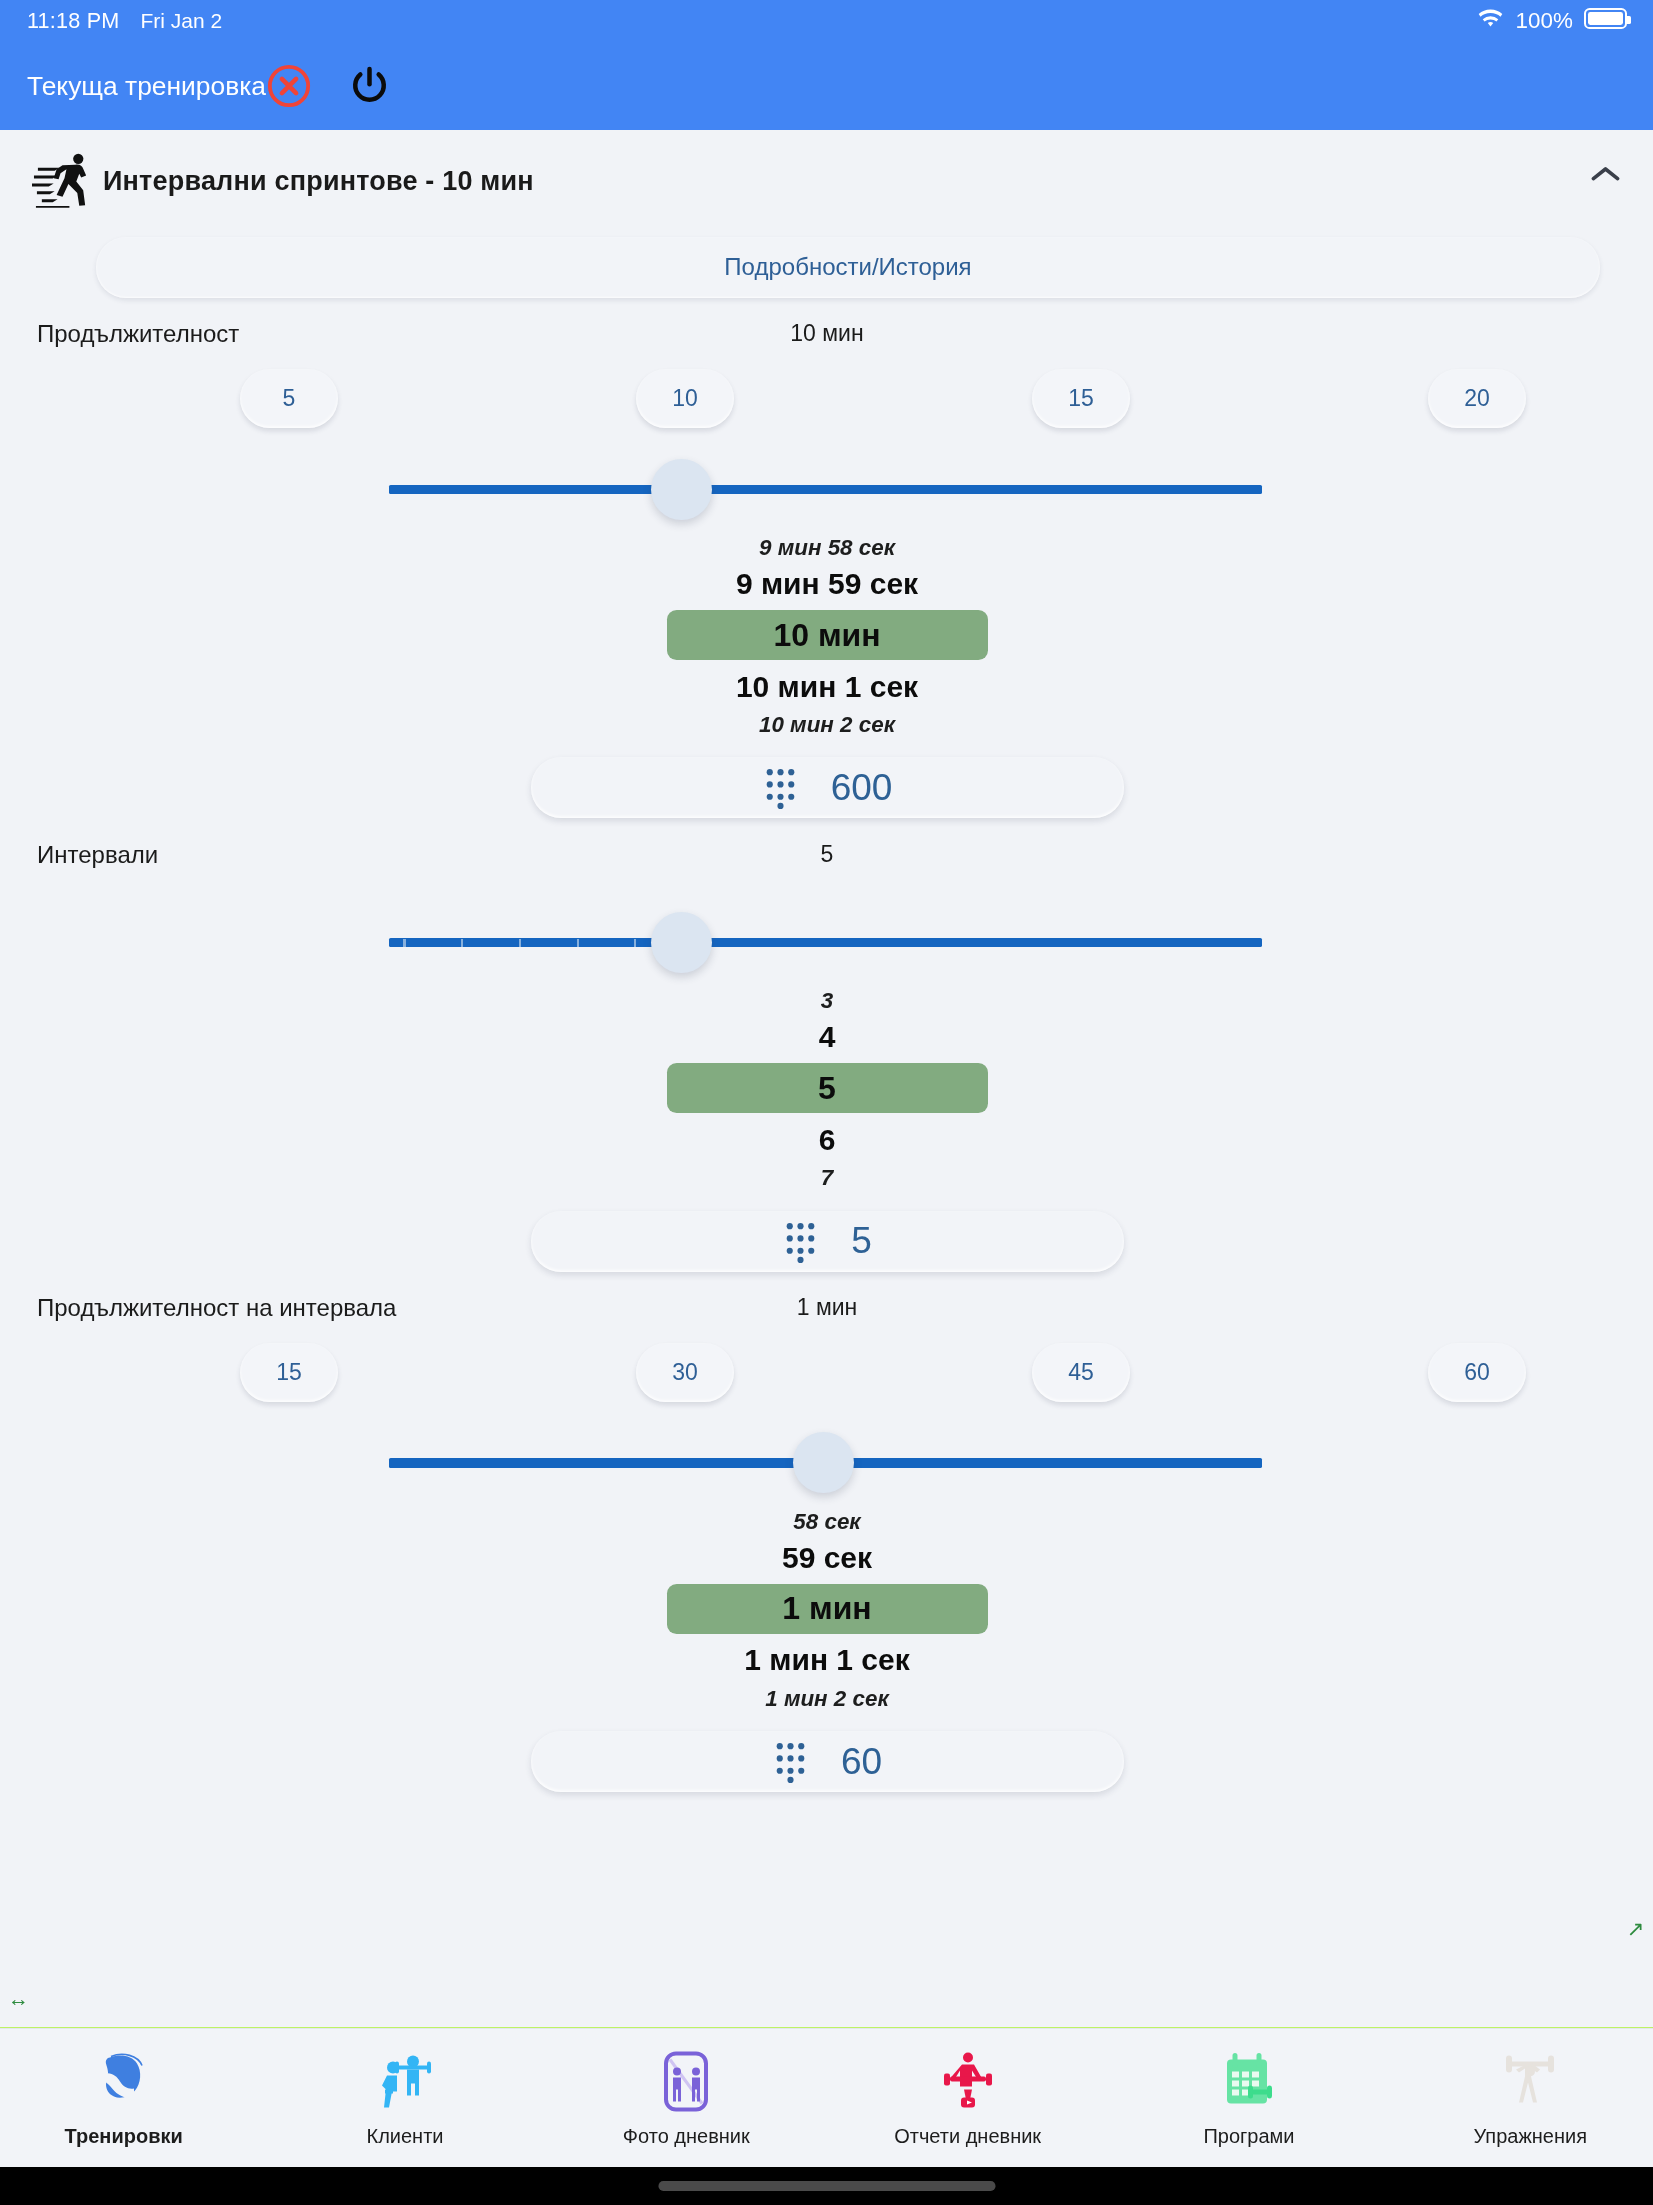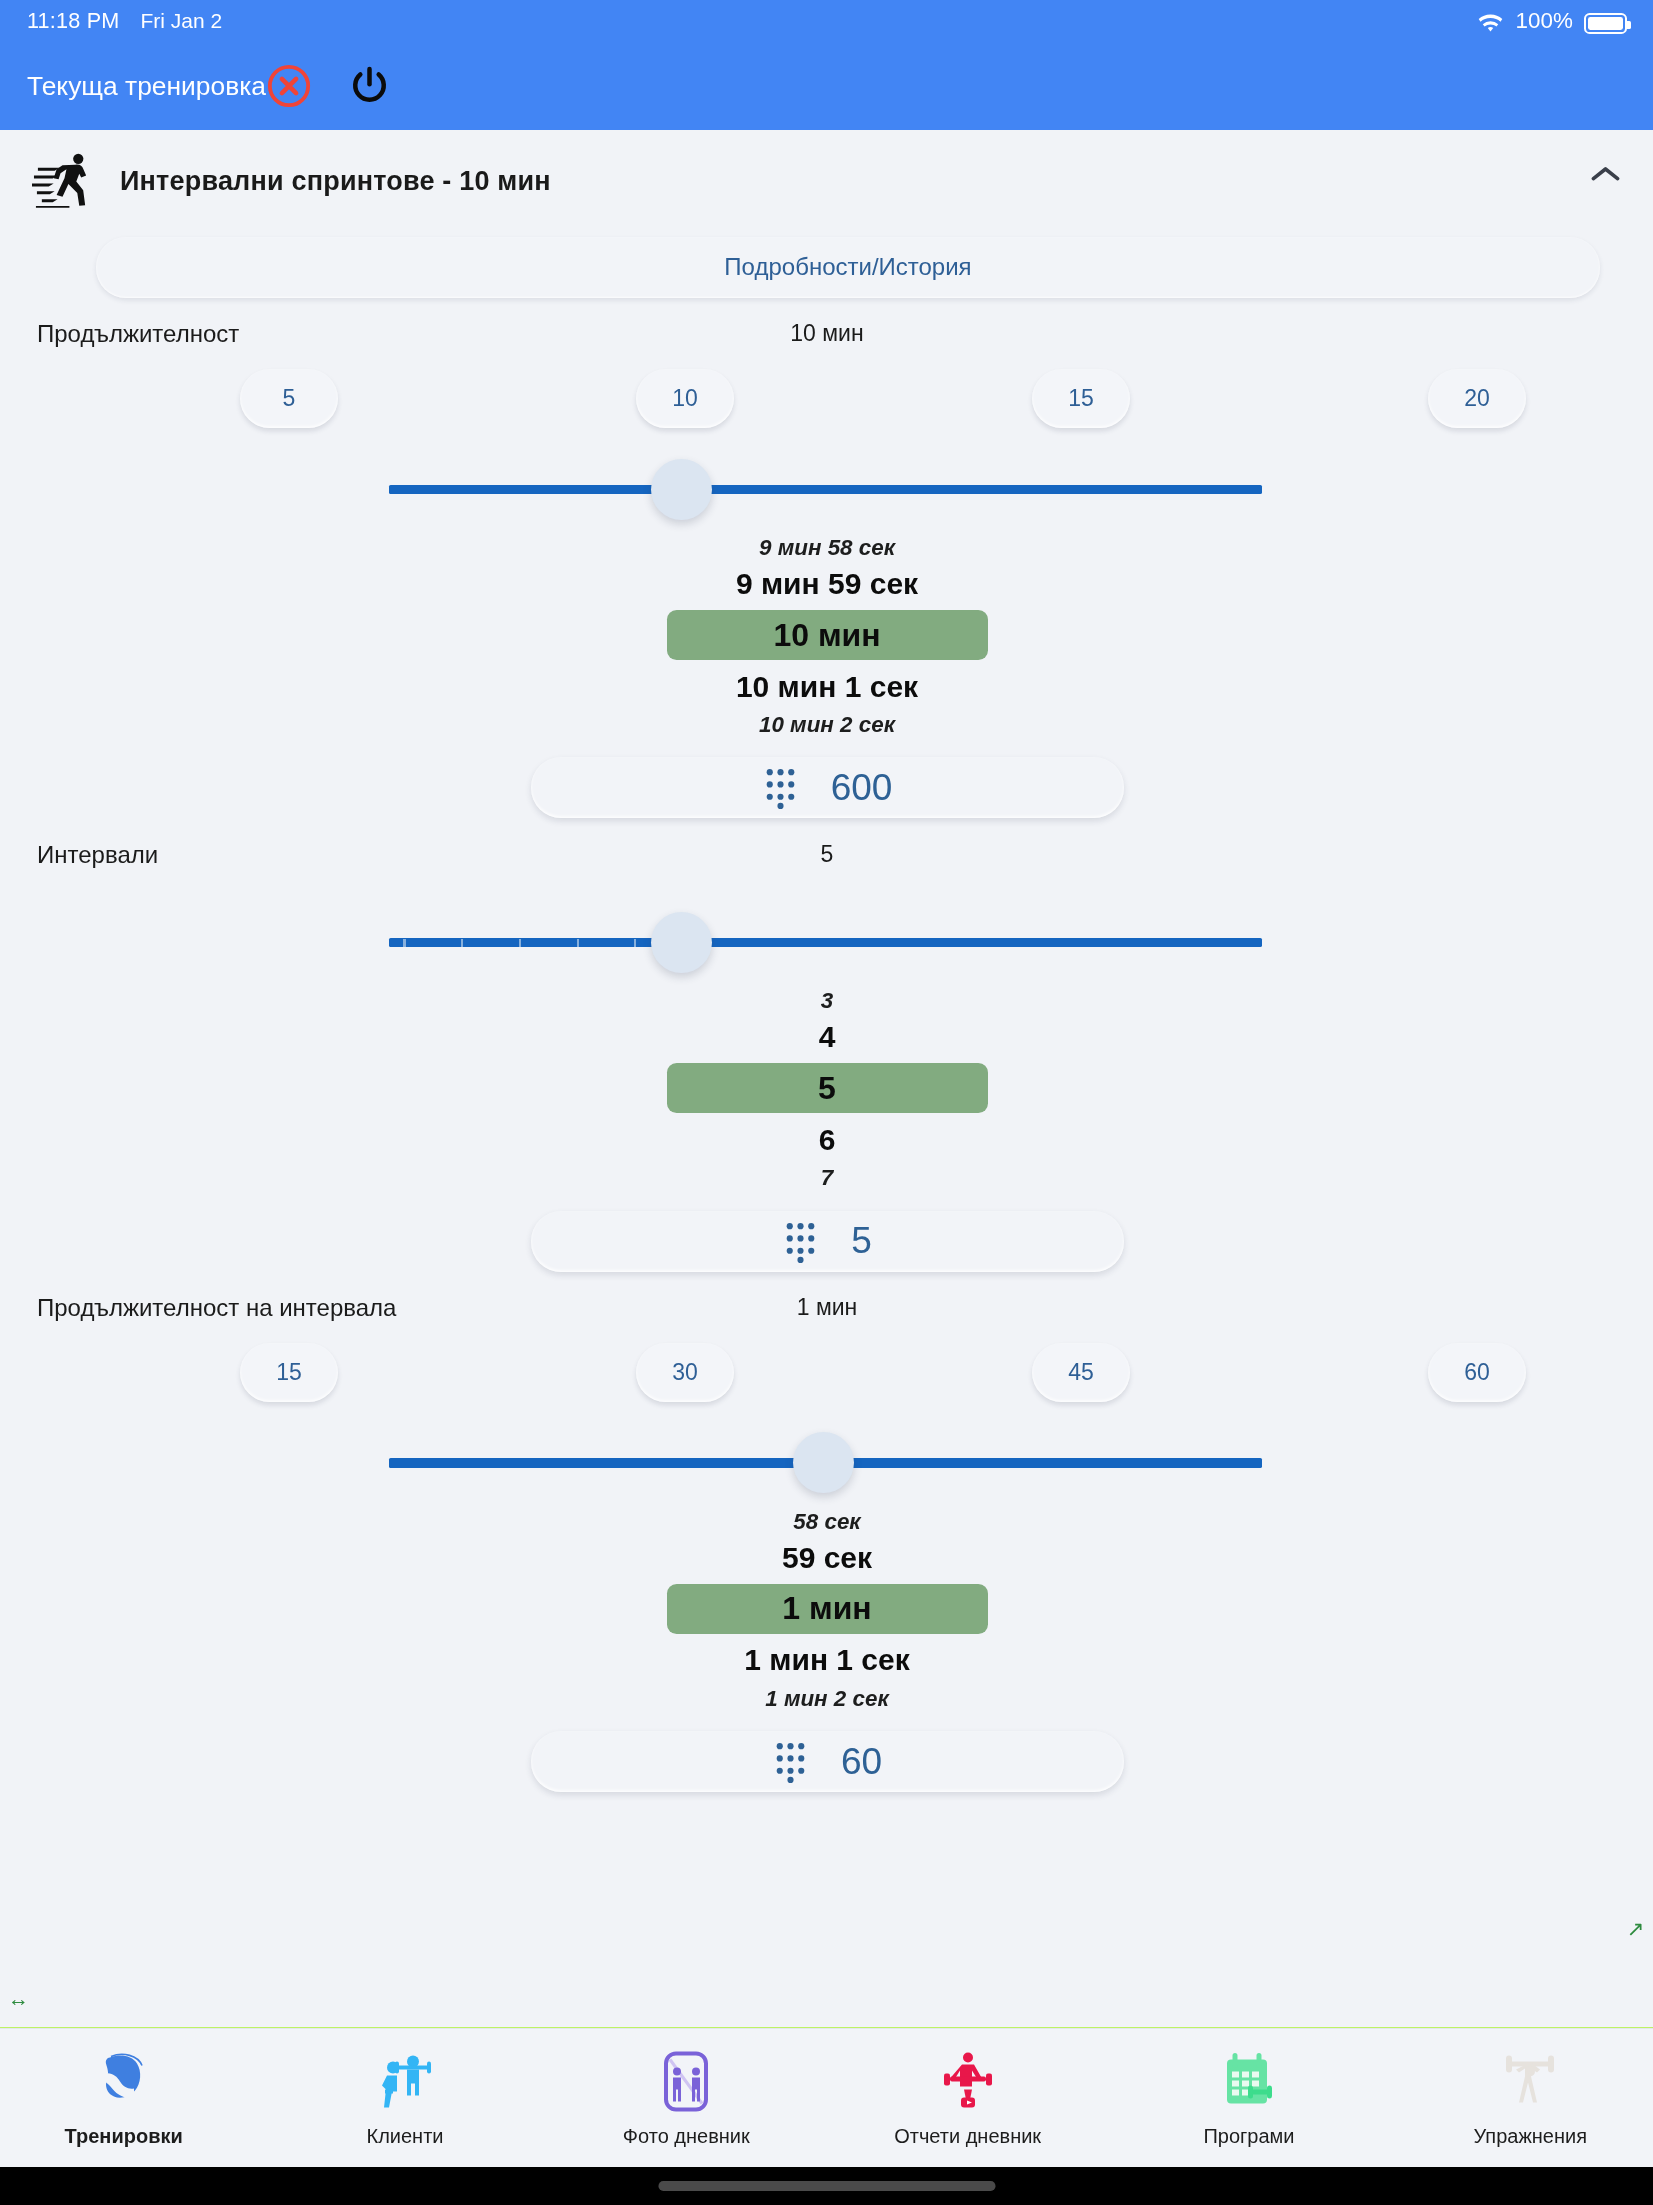--- a/index.html
+++ b/index.html
@@ -14,21 +14,21 @@
   
   .statusbar {
     position: absolute; top: 0; left: 0; width: 1654px; height: 42px;
     background: #4285f4; color: #fff;
     display: flex; align-items: center; justify-content: space-between;
     padding: 0 27px;
   }
   .sb-left { display: flex; align-items: baseline; gap: 21px; }
   .sb-time { font-size: 21.6px; letter-spacing: 0.2px; }
   .sb-date { font-size: 21px; }
-  .sb-right { display: flex; align-items: flex-end; gap: 11.2px; }
+  .sb-right { display: flex; align-items: flex-start; gap: 11.2px; }
   .sb-pct { font-size: 22.4px; }
   .wifi-icon { width: 27px; height: 21px; position: relative; display:inline-block; }
   .battery {
     width: 43px; height: 21px; border: 2.4px solid #fff; border-radius: 5.6px;
     position: relative; display:inline-block;
   }
   .battery::after {
     content:''; position:absolute; right:-5.6px; top:5.6px; width:3.2px; height:8px;
     background:#fff; border-radius:0 1.6px 1.6px 0;
   }
@@ -46,21 +46,21 @@
   .close-btn { width: 46px; height: 46px; position: relative; }
   .power-btn { width: 45px; height: 45px; position: relative; }
 
   
   .content {
     position: absolute; top: 130px; left: 0; width: 1654px; bottom: 178px;
     background: #f1f3f7; overflow: hidden;
   }
 
   .ex-header {
-    display: flex; align-items: center; gap: 25px;
+    display: flex; align-items: center; gap: 8px;
     padding: 17.6px 27px 8px 32px; position: relative;
   }
   .runner-ic { width: 63px; height: 67px; flex: none; }
   .ex-title { font-size: 27px; font-weight: 700; color: #1a1a1a; letter-spacing: 0.2px; }
   .chev { position: absolute; right: 34px; top: 35px; width: 29px; height: 17.6px; }
 
   .details-bar {
     margin: 14.4px 54px 0 96px; height: 61px;
     background: #f2f4f8; border-radius: 30px;
     box-shadow: 0 2.4px 4.8px rgba(40,50,80,.10), 0 -0.8px 2.4px rgba(255,255,255,.9) inset;

